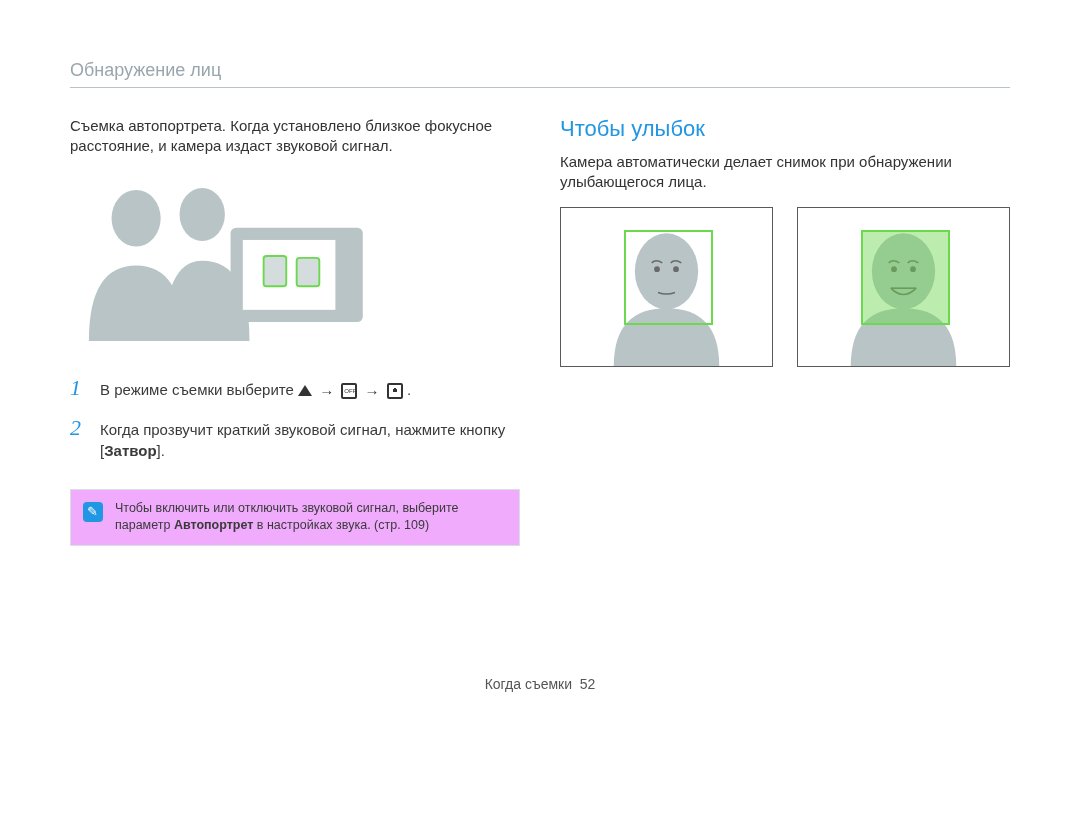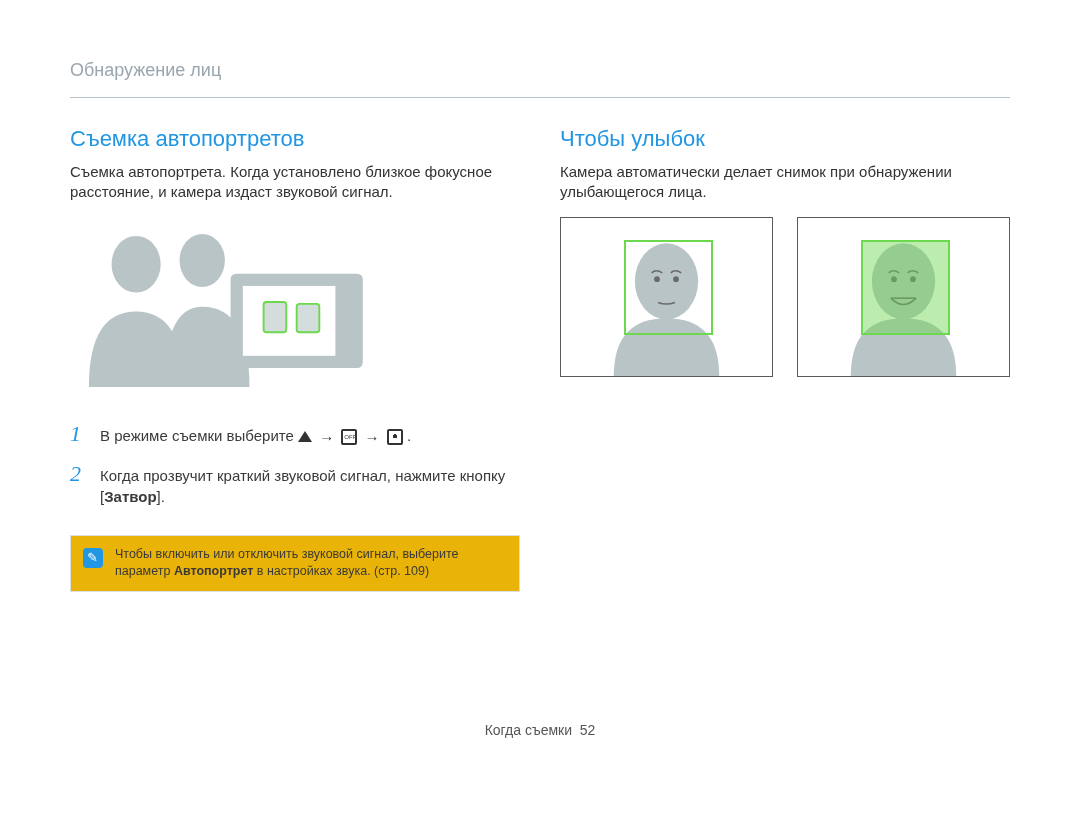--- a/index.html
+++ b/index.html
@@ -12,21 +12,21 @@
     height: 815px;
     box-sizing: border-box;
   }
   .page {
     padding: 60px 70px 20px 70px;
   }
   .breadcrumb {
     color: #9aa6ae;
     font-size: 18px;
     border-bottom: 1px solid #b8c2c8;
-    padding-bottom: 16px;
+    padding-bottom: 6px;
     margin-bottom: 28px;
   }
   .columns {
     display: flex;
     gap: 40px;
   }
   .col {
     flex: 1;
     min-width: 0;
   }
@@ -62,21 +62,21 @@
     width: 18px;
     flex: 0 0 auto;
   }
   .step-body {
     flex: 1;
     line-height: 1.4;
   }
   .note-box {
     margin-top: 28px;
     border: 1px solid #d9dfe2;
-    background: #eab308;
+    background: #f0abfc;
     padding: 10px 12px;
     display: flex;
     gap: 12px;
     align-items: flex-start;
     font-size: 12.5px;
     line-height: 1.4;
   }
   .note-icon {
     width: 20px;
     height: 20px;
@@ -192,21 +192,20 @@
 </style>
 </head>
 <body>
 
 <div class="page">
   <div class="breadcrumb">Обнаружение лиц</div>
 
   <div class="columns">
 
     <div class="col">
-      <h2>Съемка автопортретов</h2>
       <p class="intro">Съемка автопортрета. Когда установлено близкое фокусное расстояние, и камера издаст звуковой сигнал.</p>
 
       <div class="illus">
         <svg viewBox="0 0 360 180" width="340" height="170">
           <g fill="#b9c4c6">
             <ellipse cx="70" cy="50" rx="26" ry="30"></ellipse>
             <path d="M20,180 Q20,100 70,100 Q120,100 120,180 Z"></path>
             <ellipse cx="140" cy="46" rx="24" ry="28"></ellipse>
             <path d="M100,180 Q100,95 140,95 Q190,95 190,180 Z"></path>
           </g>

